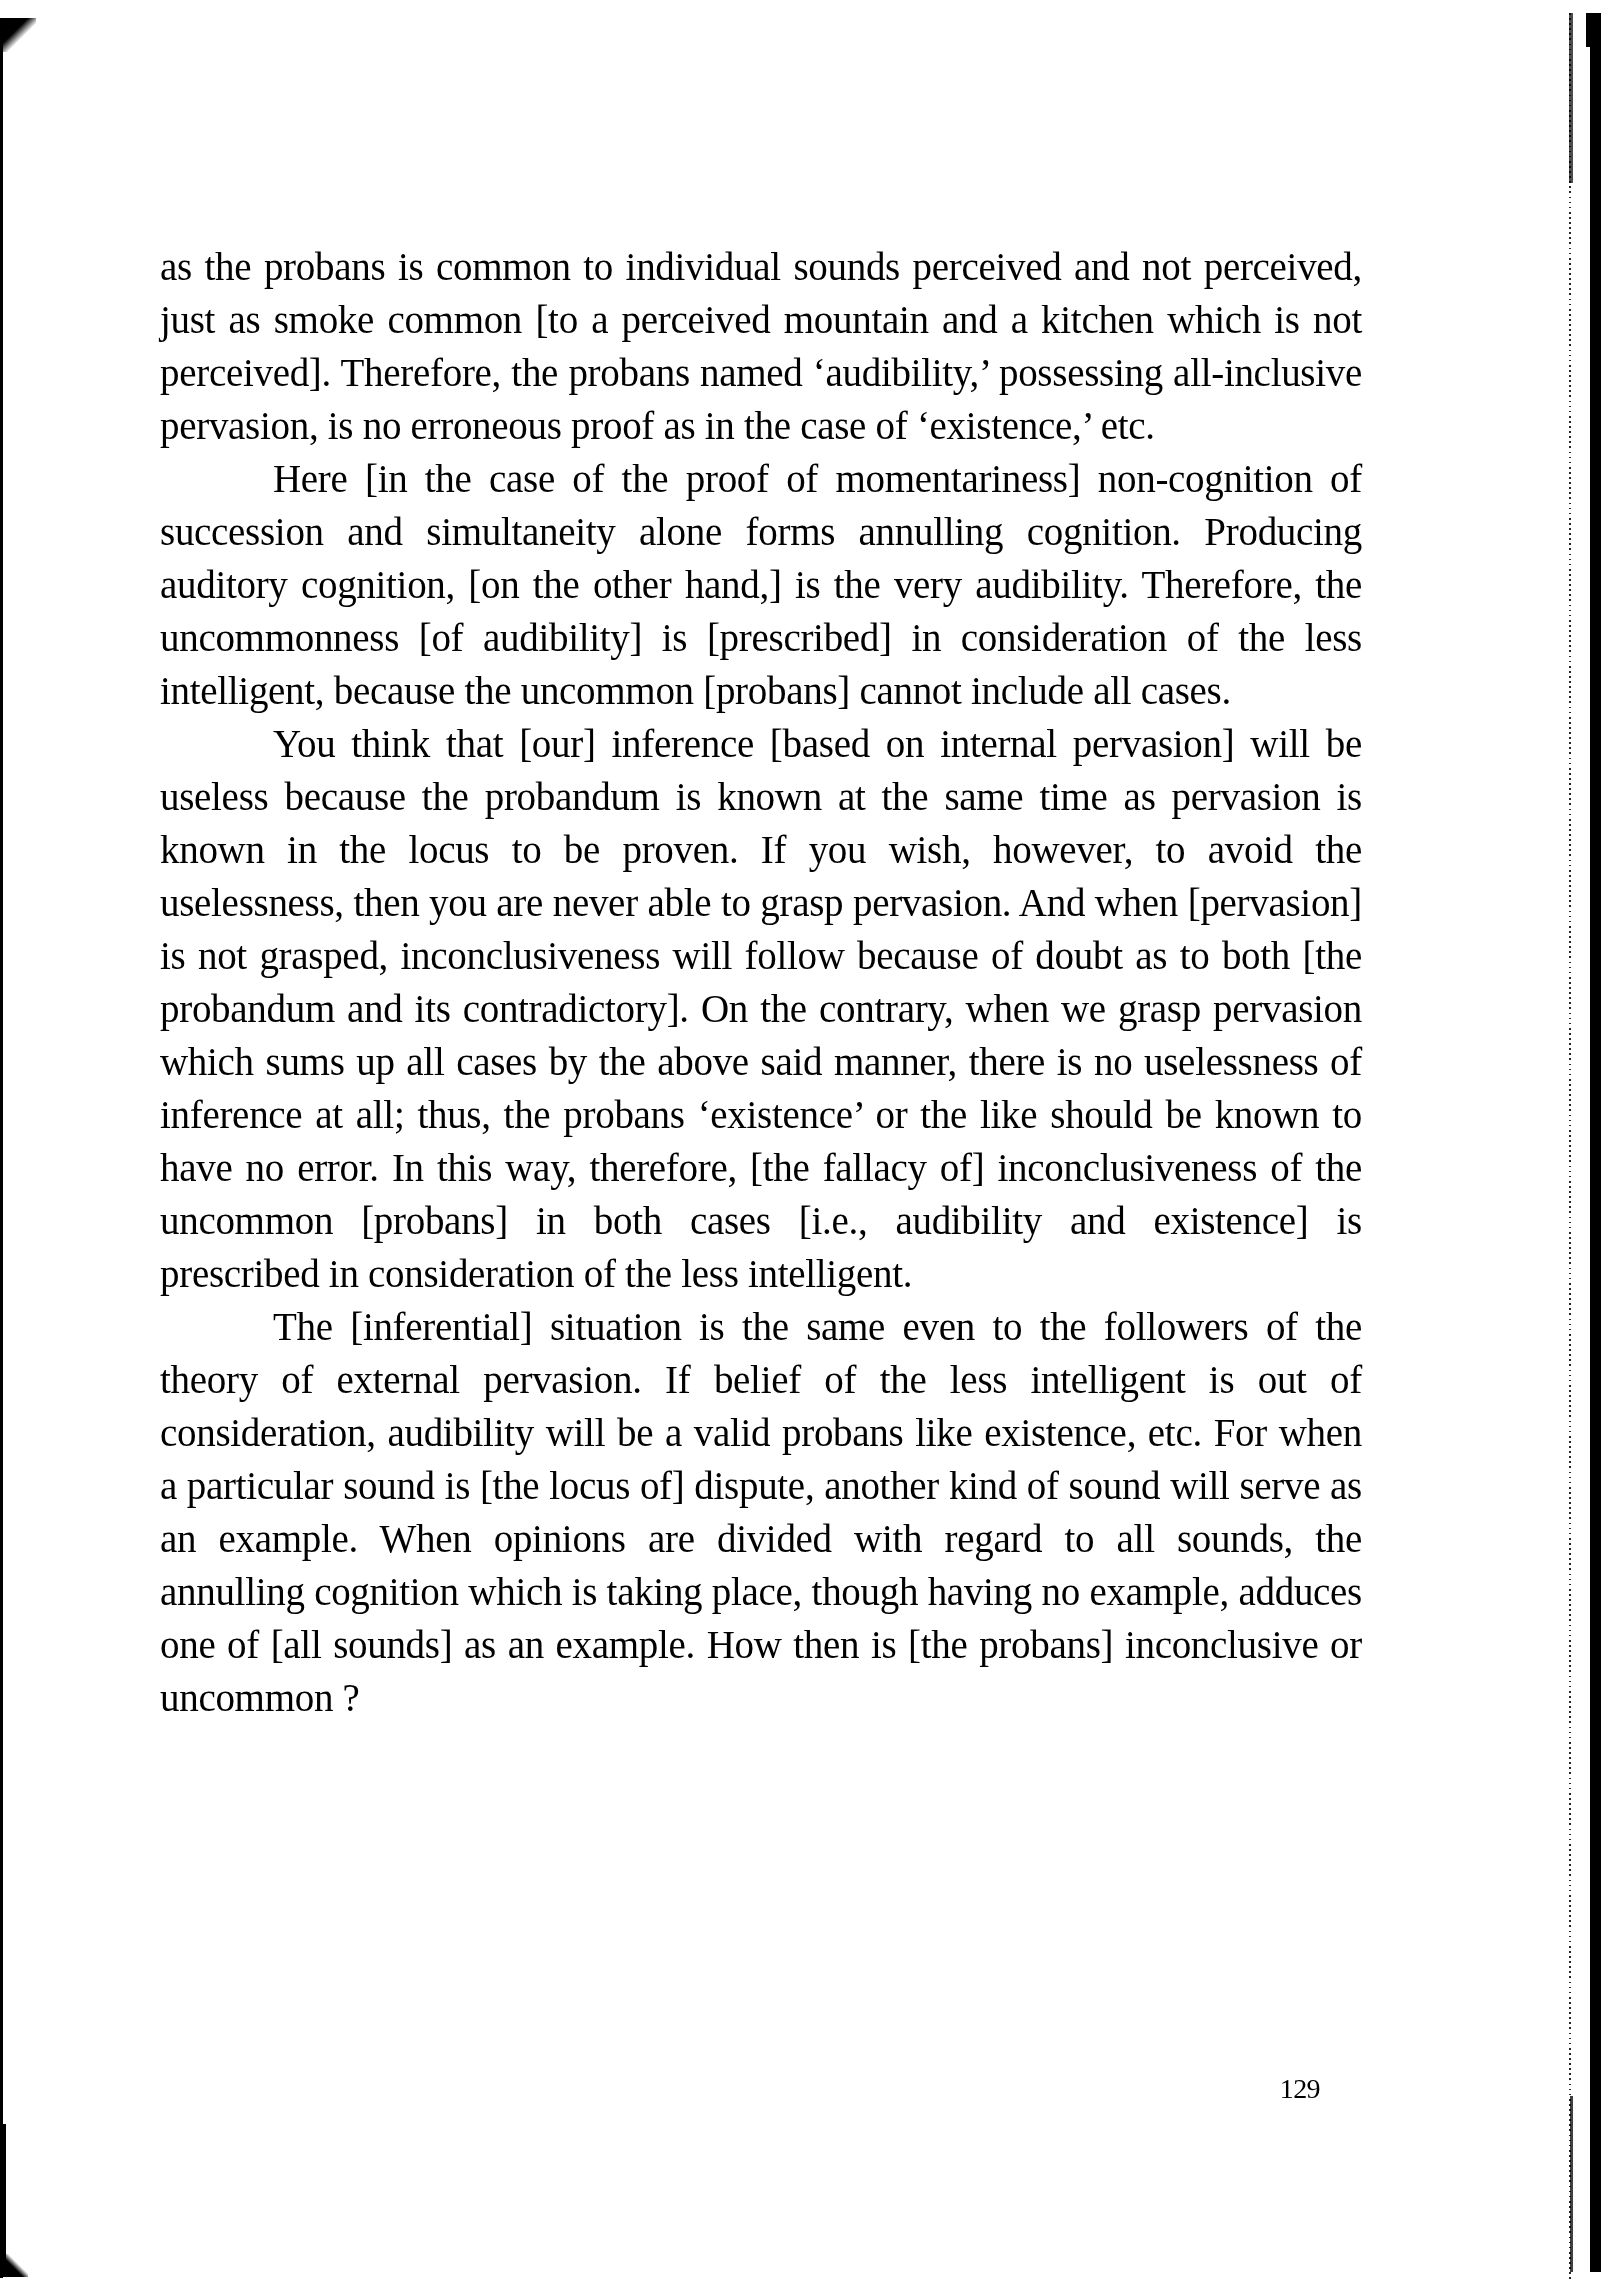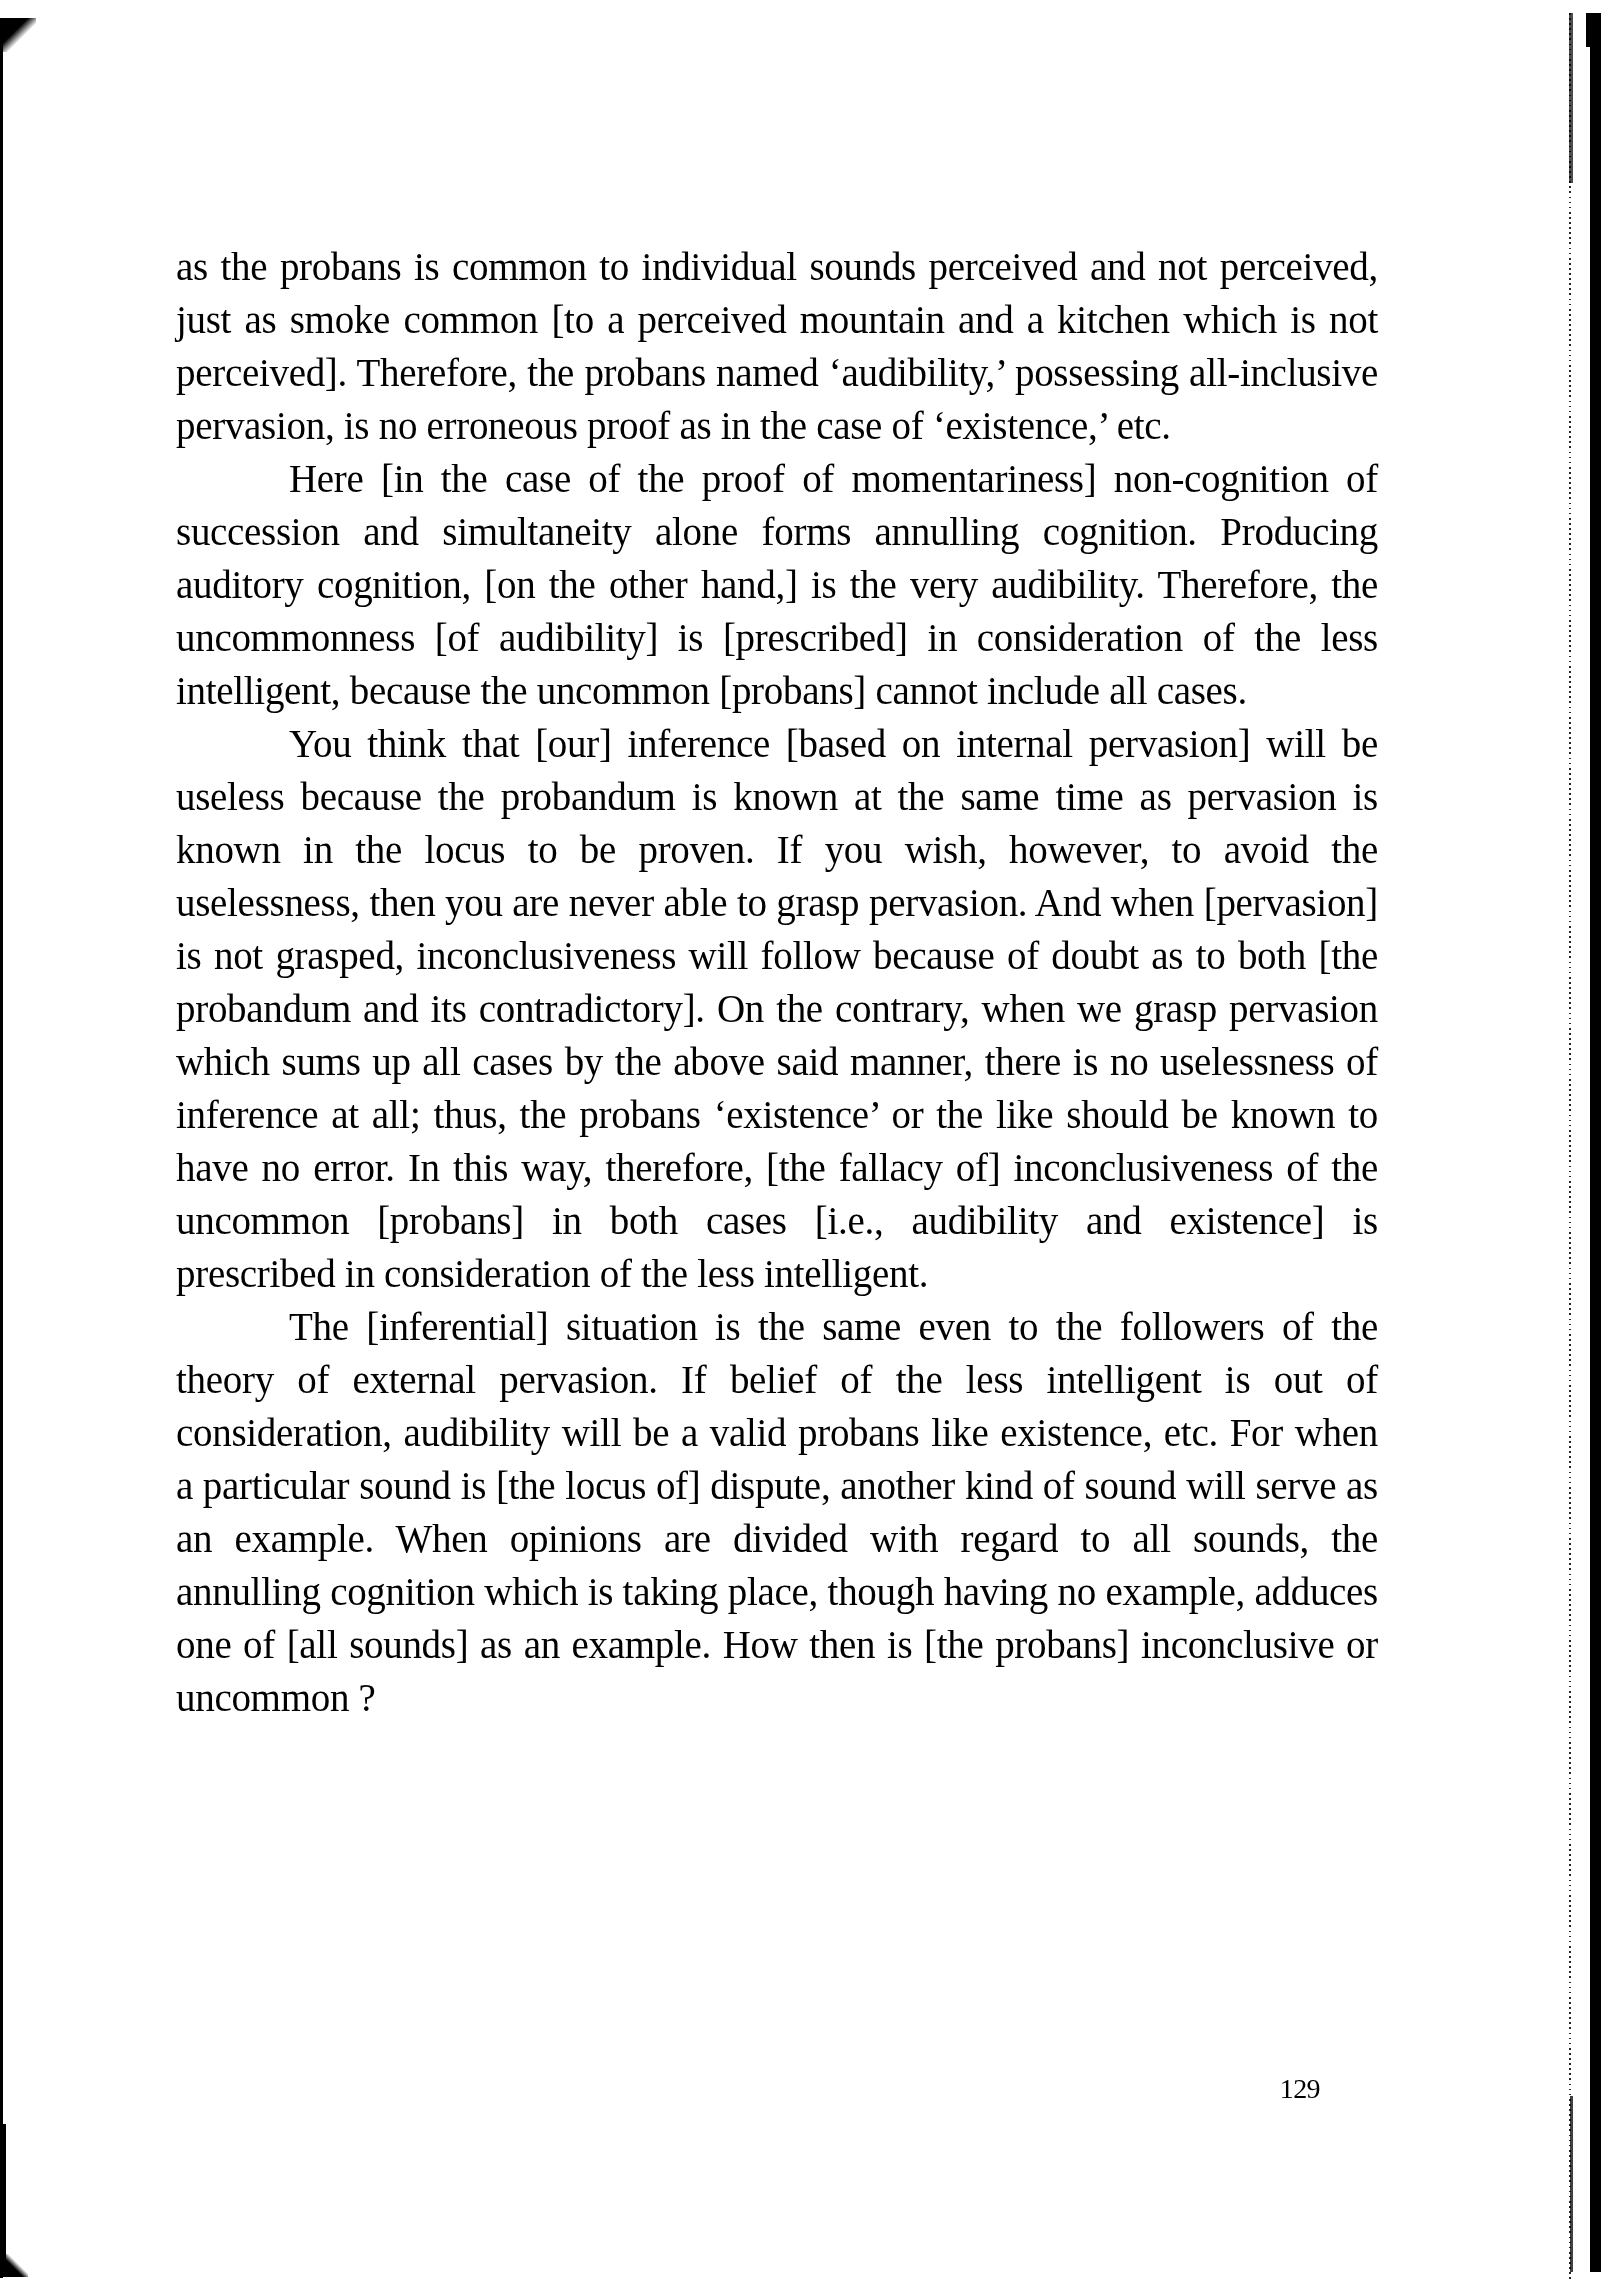--- a/index.html
+++ b/index.html
@@ -88,21 +88,21 @@
       left: 1586px;
       top: 12.5px;
       width: 4.5px;
       height: 34px;
       background: #000;
     }
 
     
     .text-block {
       position: absolute;
-      left: 176px;
+      left: 160px;
       top: 240px;
       width: 1202px;
       font-size: 39px;
       line-height: 53px;
       text-align: justify;
       letter-spacing: -0.3px;
     }
     .text-block p {
       margin: 0;
       text-align: justify;

